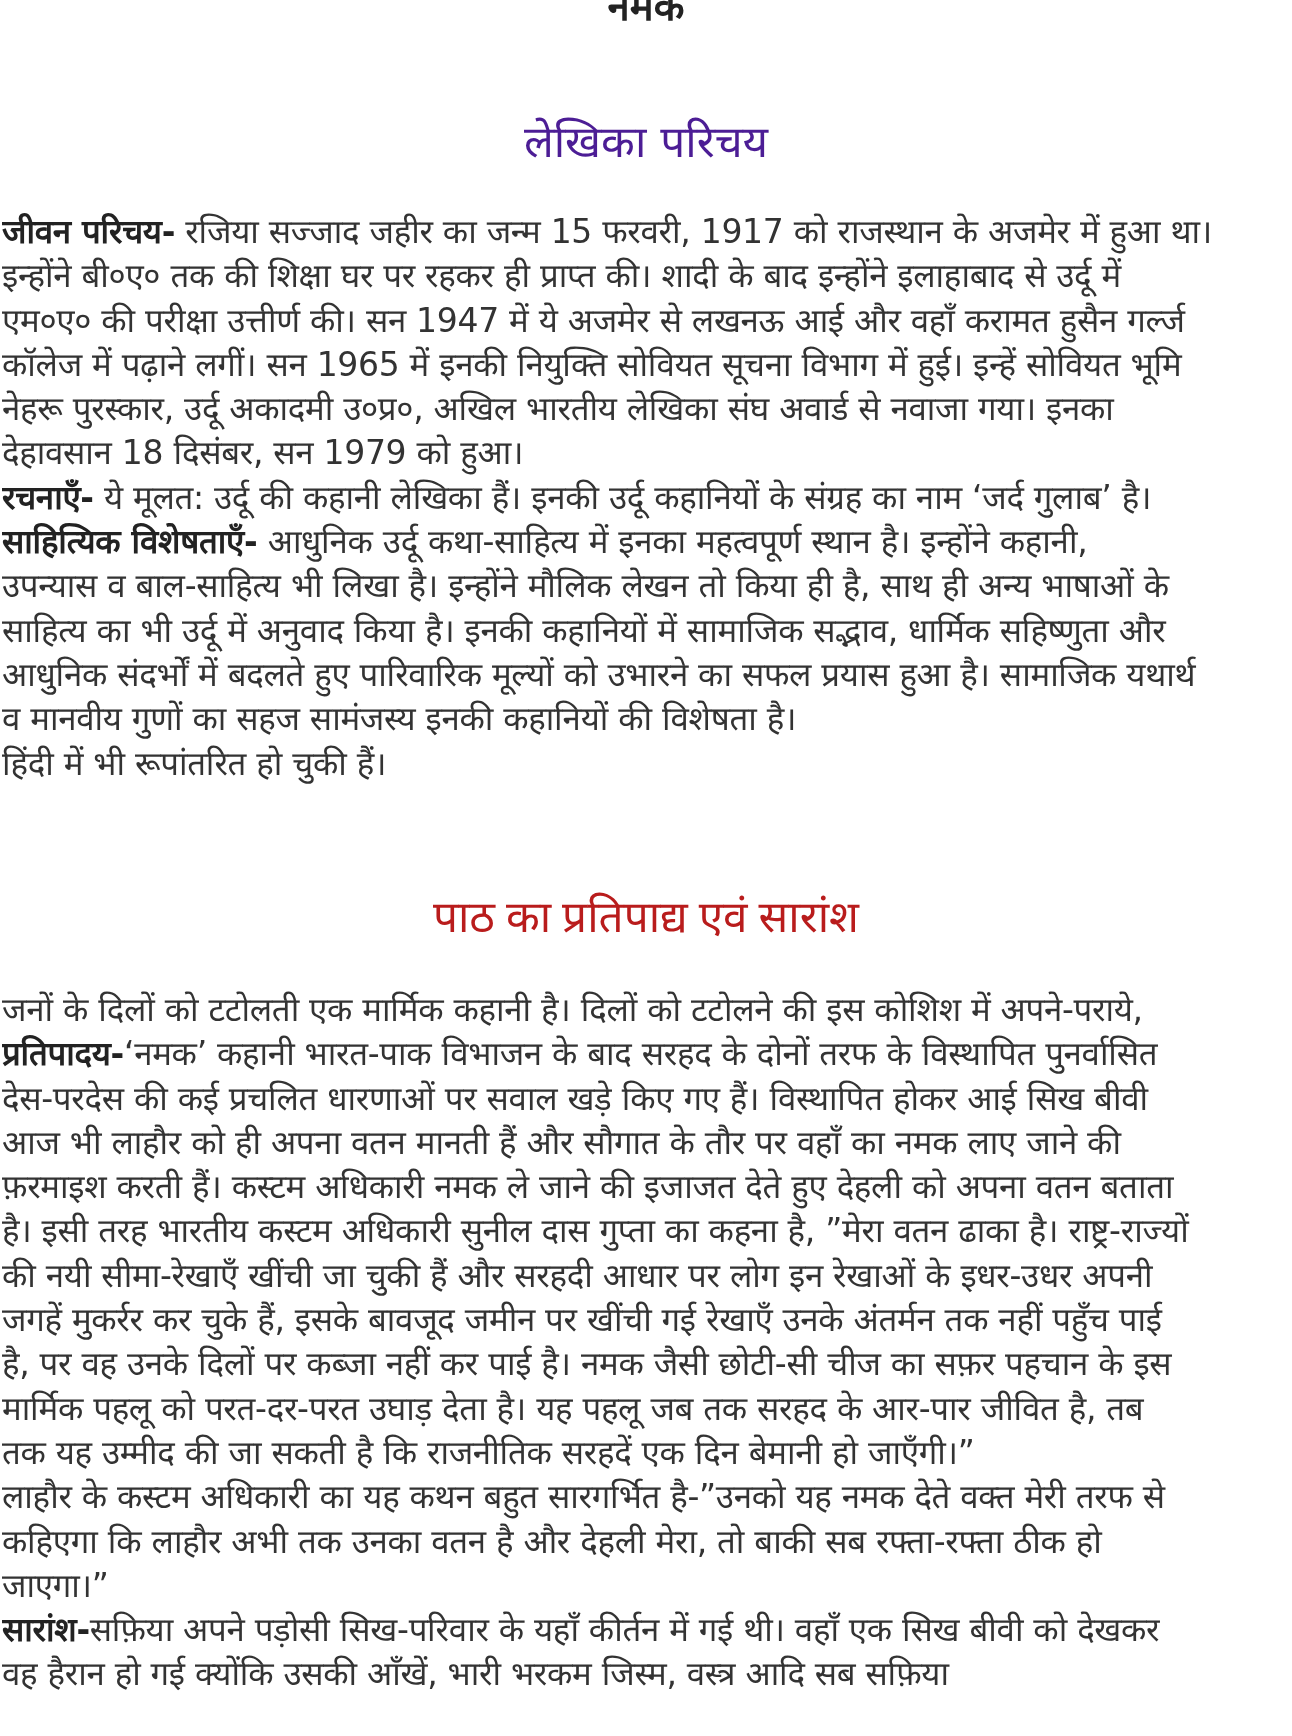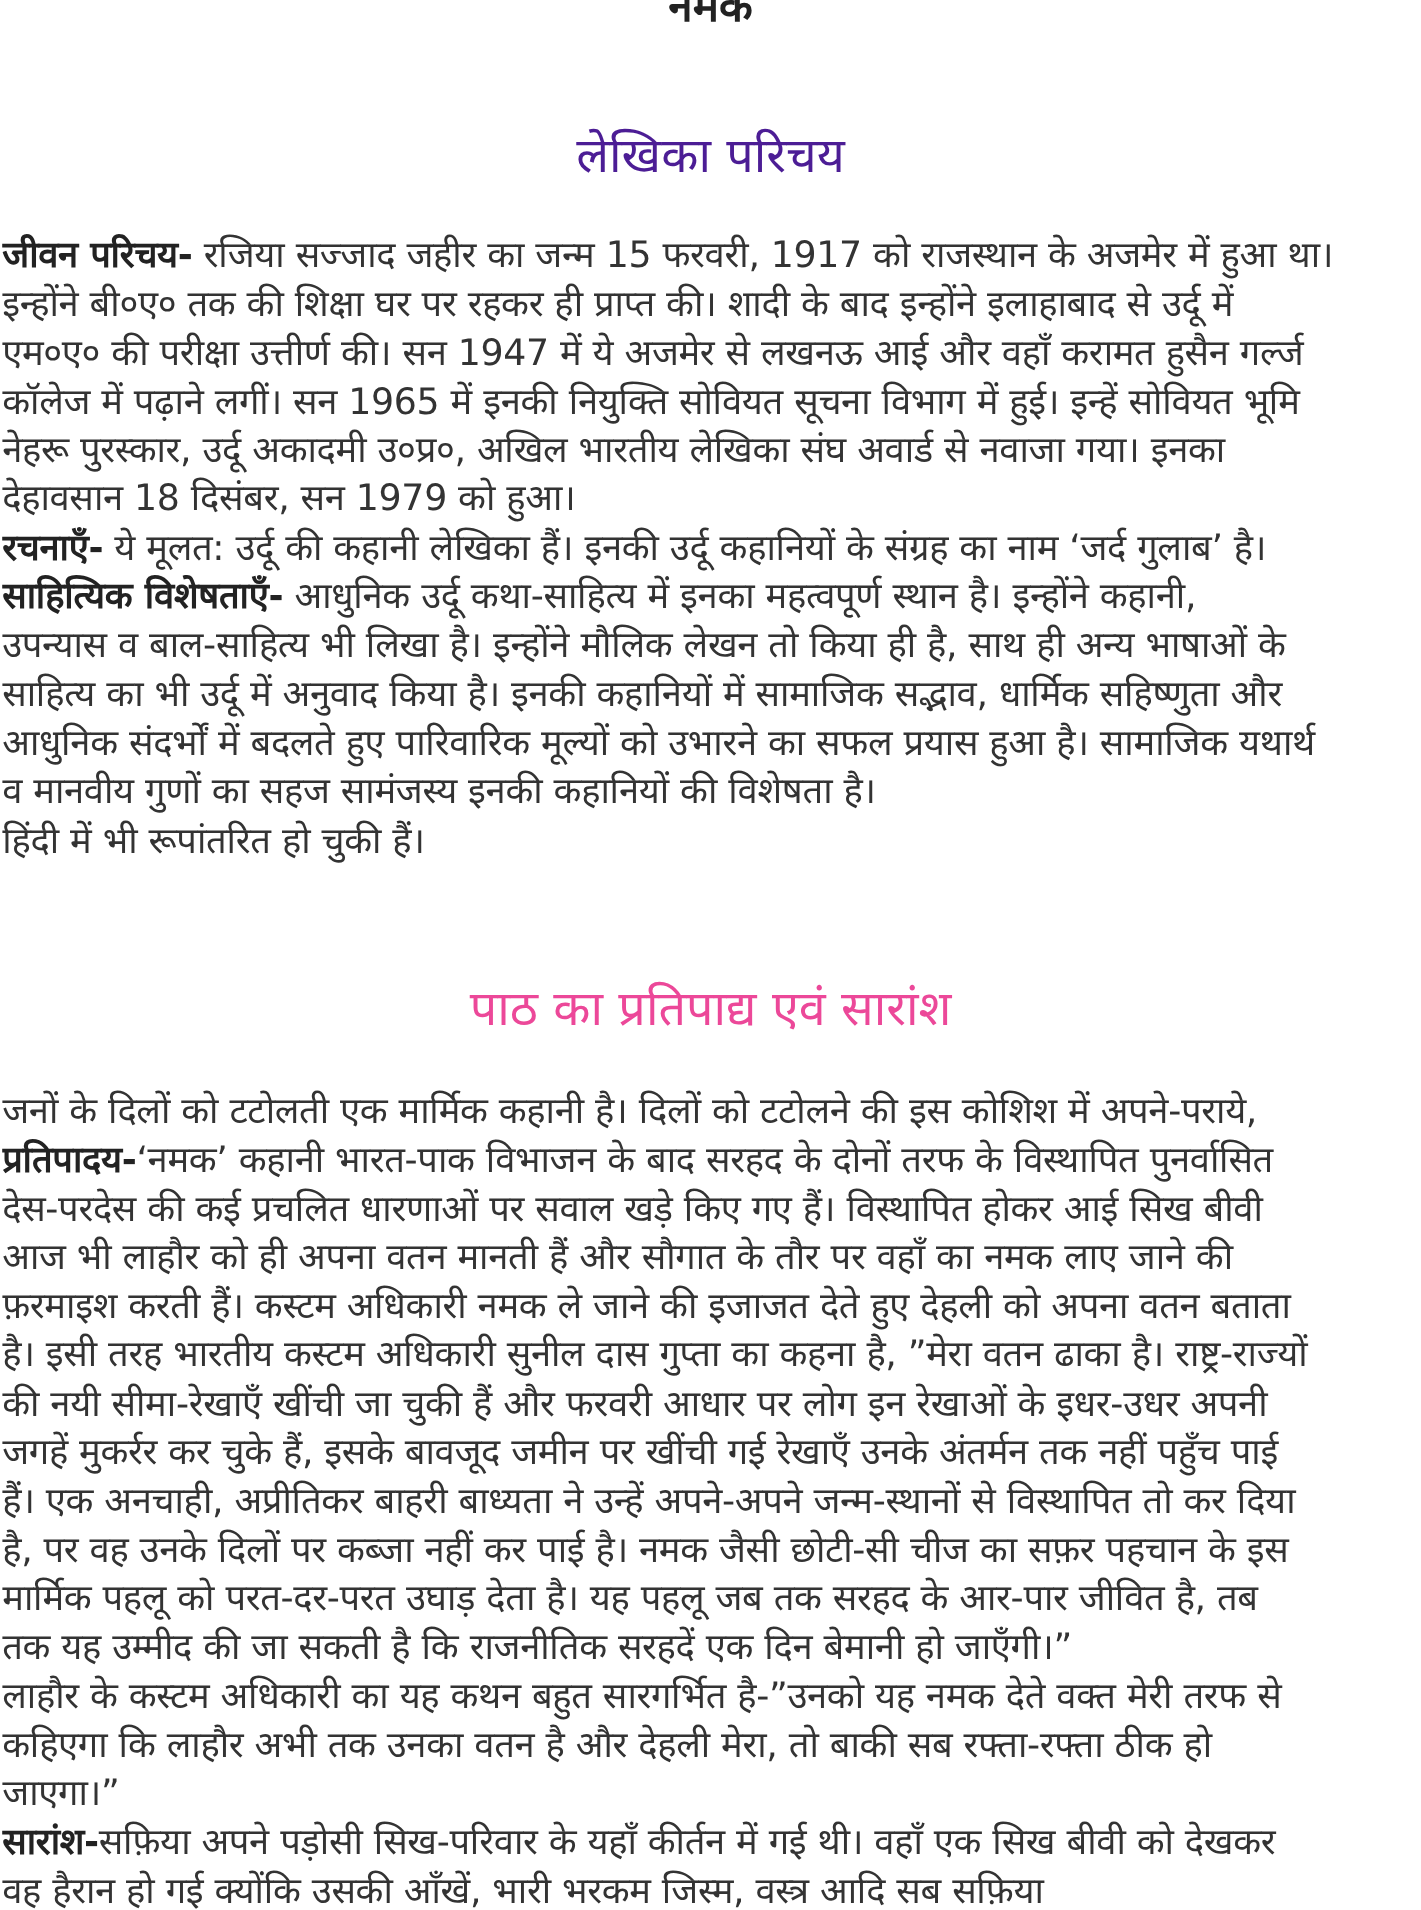--- a/index.html
+++ b/index.html
@@ -85,32 +85,31 @@
       <span class="line"><span>देहावसान 18 दिसंबर, सन 1979 को हुआ।</span></span>
       <span class="line"><span class="label">रचनाएँ-</span><span> ये मूलत: उर्दू की कहानी लेखिका हैं। इनकी उर्दू कहानियों के संग्रह का नाम ‘जर्द गुलाब’ है।</span></span>
       <span class="line"><span class="label">साहित्यिक विशेषताएँ-</span><span> आधुनिक उर्दू कथा-साहित्य में इनका महत्वपूर्ण स्थान है। इन्होंने कहानी,</span></span>
       <span class="line"><span>उपन्यास व बाल-साहित्य भी लिखा है। इन्होंने मौलिक लेखन तो किया ही है, साथ ही अन्य भाषाओं के</span></span>
       <span class="line"><span>साहित्य का भी उर्दू में अनुवाद किया है। इनकी कहानियों में सामाजिक सद्भाव, धार्मिक सहिष्णुता और</span></span>
       <span class="line"><span>आधुनिक संदर्भों में बदलते हुए पारिवारिक मूल्यों को उभारने का सफल प्रयास हुआ है। सामाजिक यथार्थ</span></span>
       <span class="line"><span>व मानवीय गुणों का सहज सामंजस्य इनकी कहानियों की विशेषता है।</span></span>
       <span class="line"><span>हिंदी में भी रूपांतरित हो चुकी हैं।</span></span>
     </div>
 
-  <h2 class="section-heading h2" style="color: #ec4899;">पाठ का प्रतिपाद्य एवं सारांश</h2>
+  <h2 class="section-heading h2" style="color: #b91c1c; font-family: Liberation Serif, serif;">पाठ का प्रतिपाद्य एवं सारांश</h2>
 
   <div class="body-block block2" id="block2" style="color: rgb(51, 51, 51);">
       <span class="line"><span>जनों के दिलों को टटोलती एक मार्मिक कहानी है। दिलों को टटोलने की इस कोशिश में अपने-पराये,</span></span>
       <span class="line"><span class="label">प्रतिपादय-</span><span>‘नमक’ कहानी भारत-पाक विभाजन के बाद सरहद के दोनों तरफ के विस्थापित पुनर्वासित</span></span>
       <span class="line"><span>देस-परदेस की कई प्रचलित धारणाओं पर सवाल खड़े किए गए हैं। विस्थापित होकर आई सिख बीवी</span></span>
       <span class="line"><span>आज भी लाहौर को ही अपना वतन मानती हैं और सौगात के तौर पर वहाँ का नमक लाए जाने की</span></span>
       <span class="line"><span>फ़रमाइश करती हैं। कस्टम अधिकारी नमक ले जाने की इजाजत देते हुए देहली को अपना वतन बताता</span></span>
       <span class="line"><span>है। इसी तरह भारतीय कस्टम अधिकारी सुनील दास गुप्ता का कहना है, ”मेरा वतन ढाका है। राष्ट्र-राज्यों</span></span>
-      <span class="line"><span>की नयी सीमा-रेखाएँ खींची जा चुकी हैं और फरवरी आधार पर लोग इन रेखाओं के इधर-उधर अपनी</span></span>
+      <span class="line"><span>की नयी सीमा-रेखाएँ खींची जा चुकी हैं और सरहदी आधार पर लोग इन रेखाओं के इधर-उधर अपनी</span></span>
       <span class="line"><span>जगहें मुकर्रर कर चुके हैं, इसके बावजूद जमीन पर खींची गई रेखाएँ उनके अंतर्मन तक नहीं पहुँच पाई</span></span>
-      <span class="line"><span>हैं। एक अनचाही, अप्रीतिकर बाहरी बाध्यता ने उन्हें अपने-अपने जन्म-स्थानों से विस्थापित तो कर दिया</span></span>
       <span class="line"><span>है, पर वह उनके दिलों पर कब्जा नहीं कर पाई है। नमक जैसी छोटी-सी चीज का सफ़र पहचान के इस</span></span>
       <span class="line"><span>मार्मिक पहलू को परत-दर-परत उघाड़ देता है। यह पहलू जब तक सरहद के आर-पार जीवित है, तब</span></span>
       <span class="line"><span>तक यह उम्मीद की जा सकती है कि राजनीतिक सरहदें एक दिन बेमानी हो जाएँगी।”</span></span>
       <span class="line"><span>लाहौर के कस्टम अधिकारी का यह कथन बहुत सारगर्भित है-”उनको यह नमक देते वक्त मेरी तरफ से</span></span>
       <span class="line"><span>कहिएगा कि लाहौर अभी तक उनका वतन है और देहली मेरा, तो बाकी सब रफ्ता-रफ्ता ठीक हो</span></span>
       <span class="line"><span>जाएगा।”</span></span>
       <span class="line"><span class="label">सारांश-</span><span>सफ़िया अपने पड़ोसी सिख-परिवार के यहाँ कीर्तन में गई थी। वहाँ एक सिख बीवी को देखकर</span></span>
       <span class="line"><span>वह हैरान हो गई क्योंकि उसकी आँखें, भारी भरकम जिस्म, वस्त्र आदि सब सफ़िया</span></span>
     </div>
 

